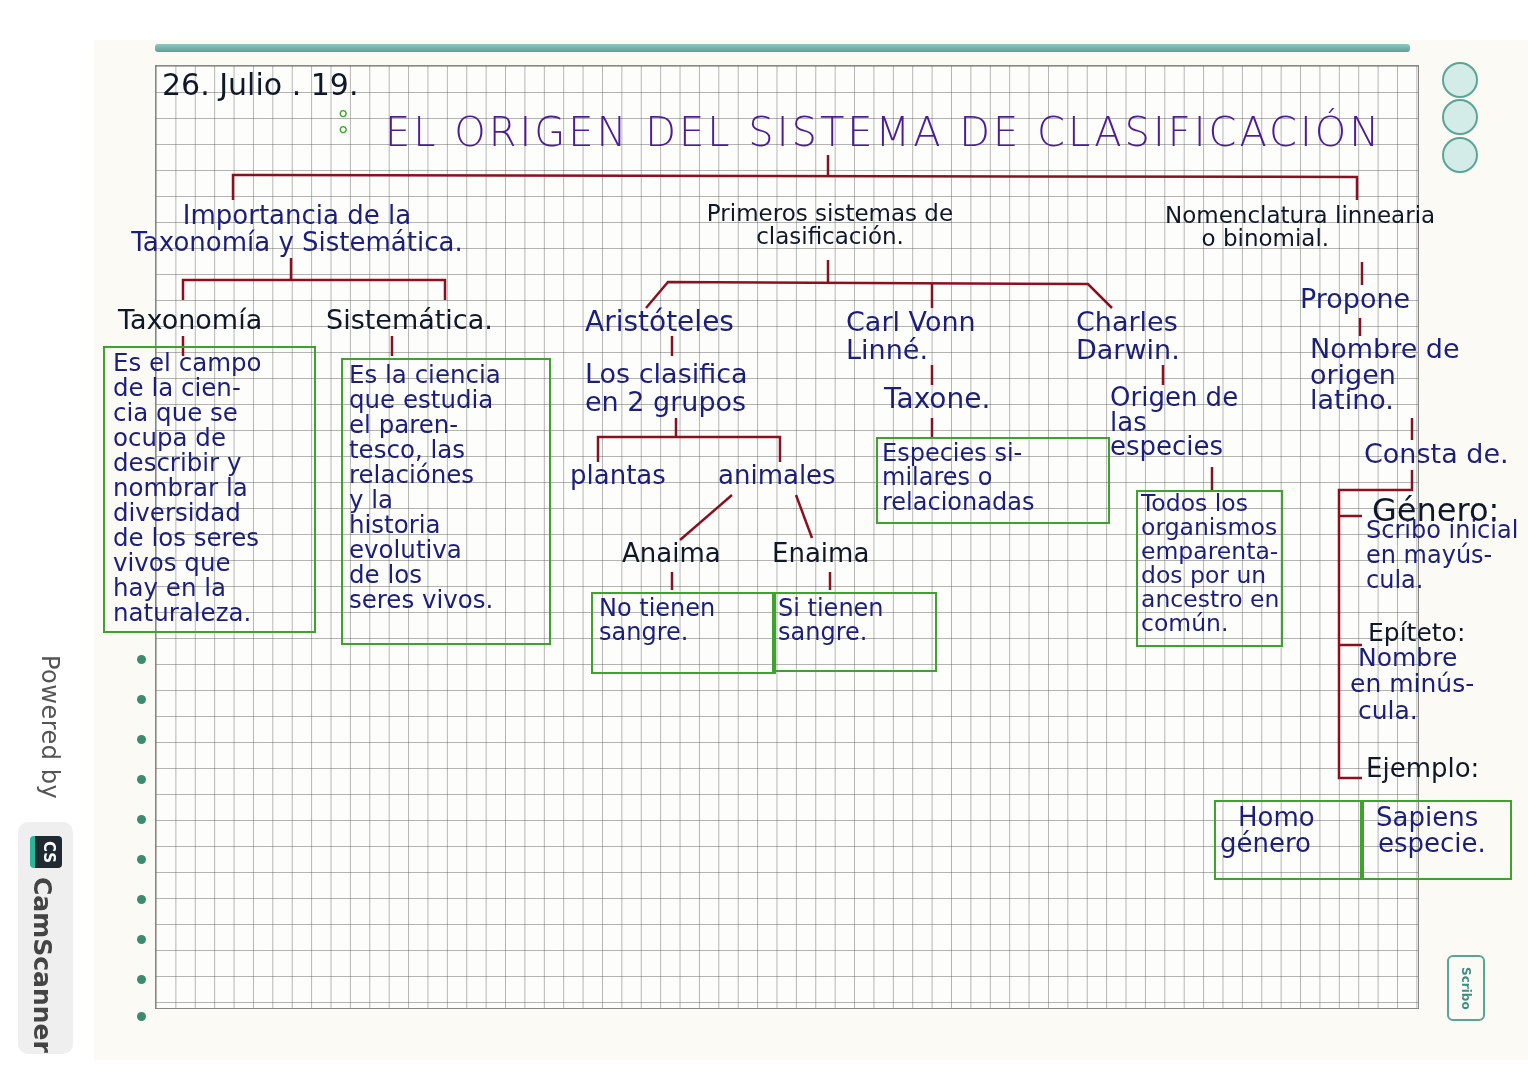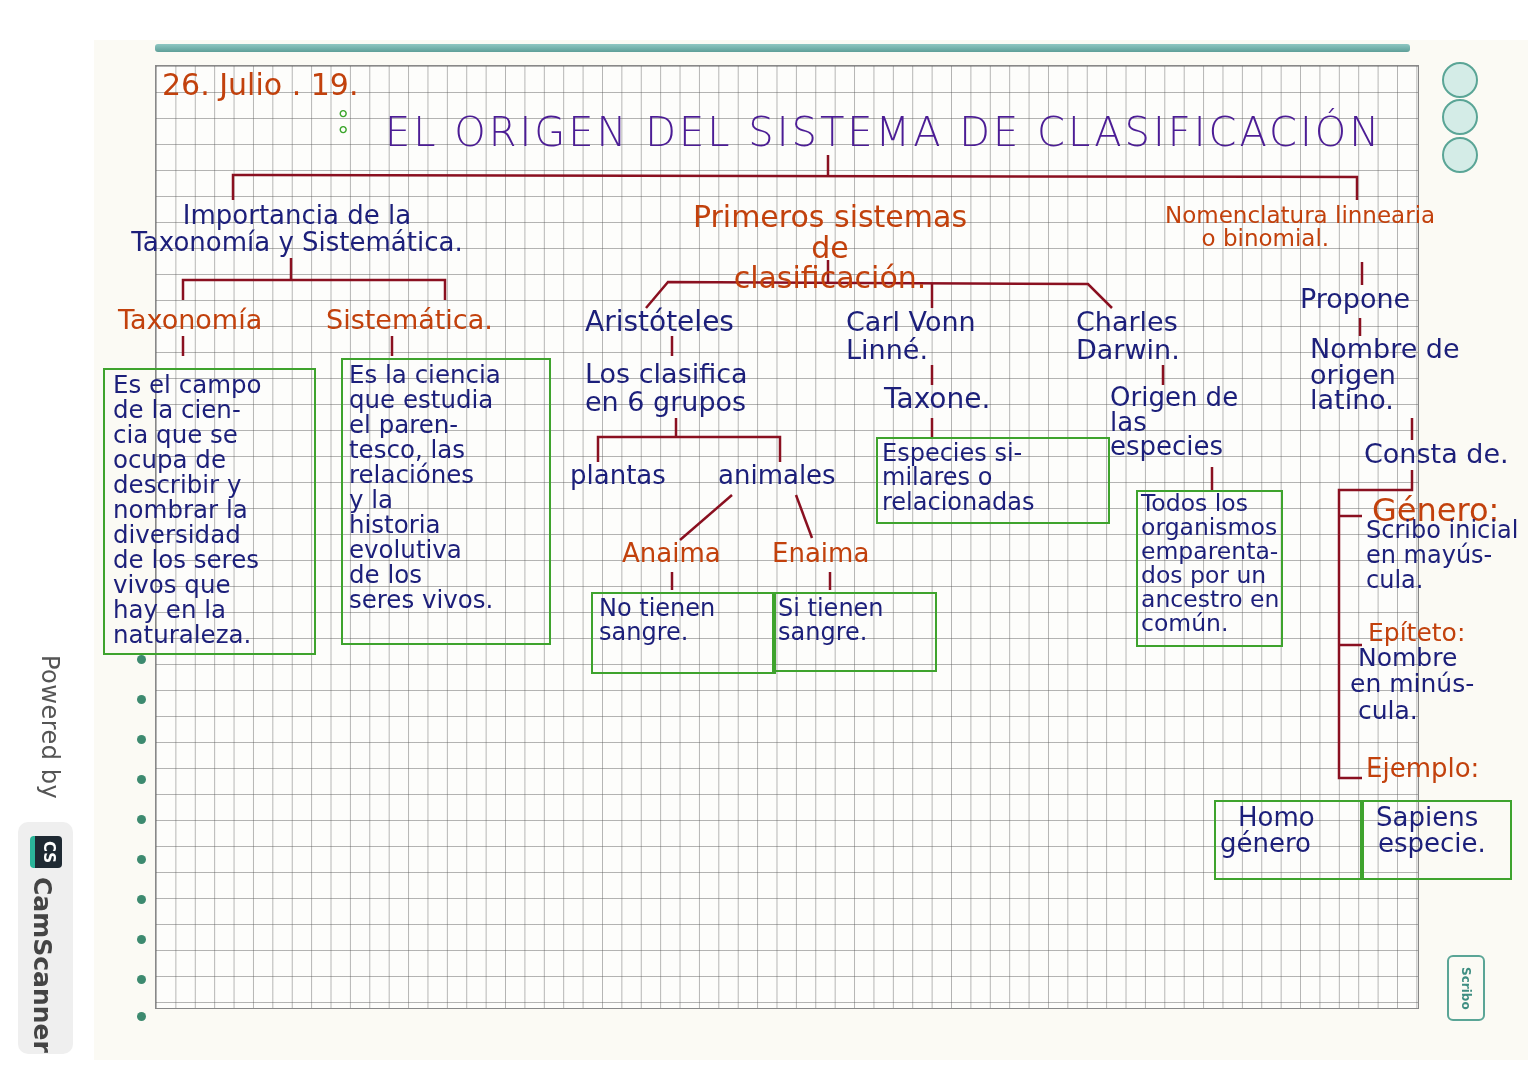--- a/index.html
+++ b/index.html
@@ -58,21 +58,21 @@
   }
   .scribo {
     position:absolute; left:1447px; top:955px; width:34px; height:62px;
     border:2px solid #5aa596; border-radius:6px; color:#3f8e82; font-size:12px;
     writing-mode:vertical-rl; display:flex; align-items:center; justify-content:center;
     font-family:"DejaVu Sans", sans-serif; font-weight:bold;
   }
   
   .hw { position:absolute; font-family:"DejaVu Sans", sans-serif; line-height:1.02; white-space:pre-line; }
   .blue { color:#1c1f7a; }
-  .red { color:#c2410c; }
+  .red { color:#0f172a; }
   .green { color:#4c1d95; }
   .date { font-size:30px; left:162px; top:70px; }
   .title { font-size:40px; left:335px; top:112px; letter-spacing:3px; font-weight:300; }
   .title-icon { position:absolute; left:338px; top:112px; font-size:26px; color:#3aa52a; line-height:0.6; }
   .box { position:absolute; border:2.5px solid #3ea32d; box-sizing:border-box; }
   svg.lines { position:absolute; left:0; top:0; width:1528px; height:1080px; pointer-events:none; }
 </style>
 </head>
 <body>
 
@@ -142,21 +142,21 @@
 </svg>
 
 <div class="hw red date">26. Julio . 19.</div>
 <div class="title-icon">°<br>°</div>
 <div class="hw green title" style="left:385px">EL ORIGEN  DEL SISTEMA DE CLASIFICACIÓN</div>
 
 <div class="hw blue" style="left:102px;top:202px;font-size:26px;text-align:center;width:390px">Importancia de la
 Taxonomía y Sistemática.</div>
 <div class="hw red" style="left:118px;top:306px;font-size:27px">Taxonomía</div>
 <div class="hw red" style="left:326px;top:306px;font-size:27px">Sistemática.</div>
-<div class="box" style="left:103px;top:368px;width:213px;height:287px">
+<div class="box" style="left:103px;top:346px;width:213px;height:287px">
   <div class="hw blue" style="left:8px;top:2px;font-size:24.5px">Es el campo
 de la cien-
 cia que se
 ocupa de
 describir y
 nombrar la
 diversidad
 de los seres
 vivos que
 hay en la
@@ -168,25 +168,25 @@
 el paren-
 tesco, las
 relaciónes
 y la
  historia
 evolutiva
 de los
 seres vivos.</div>
 </div>
 
-<div class="hw red" style="left:675px;top:202px;font-size:30px;text-align:center;width:310px">Primeros sistemas de
+<div class="hw red" style="left:675px;top:202px;font-size:23px;text-align:center;width:310px">Primeros sistemas de
 clasificación.</div>
 <div class="hw blue" style="left:585px;top:308px;font-size:28px">Aristóteles</div>
 <div class="hw blue" style="left:585px;top:360px;font-size:27px">Los clasifica
-en 6 grupos</div>
+en 2 grupos</div>
 <div class="hw blue" style="left:570px;top:462px;font-size:26px">plantas</div>
 <div class="hw blue" style="left:718px;top:462px;font-size:26px">animales</div>
 <div class="hw red" style="left:622px;top:540px;font-size:26px">Anaima</div>
 <div class="hw red" style="left:772px;top:540px;font-size:26px">Enaima</div>
 <div class="box" style="left:591px;top:592px;width:185px;height:82px">
   <div class="hw blue" style="left:6px;top:2px;font-size:24px">No tienen
  sangre.</div>
 </div>
 <div class="box" style="left:772px;top:592px;width:165px;height:80px">
   <div class="hw blue" style="left:4px;top:2px;font-size:24px">Si tienen

